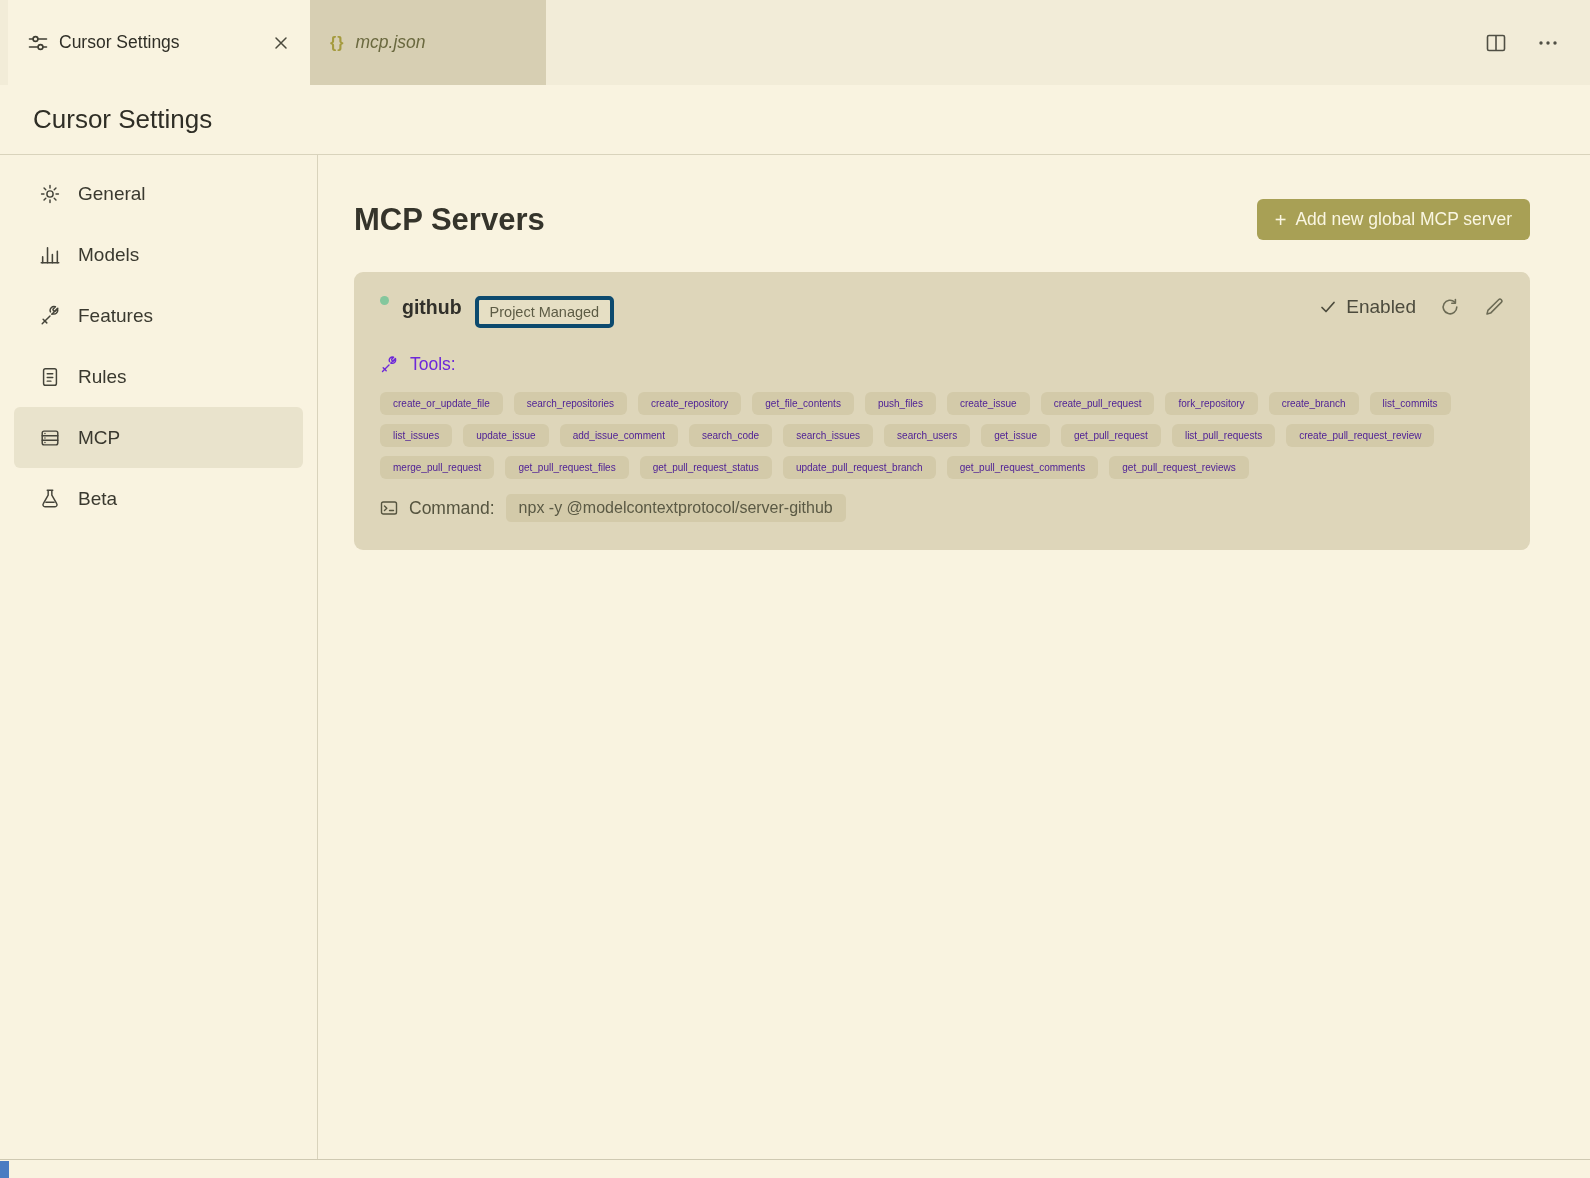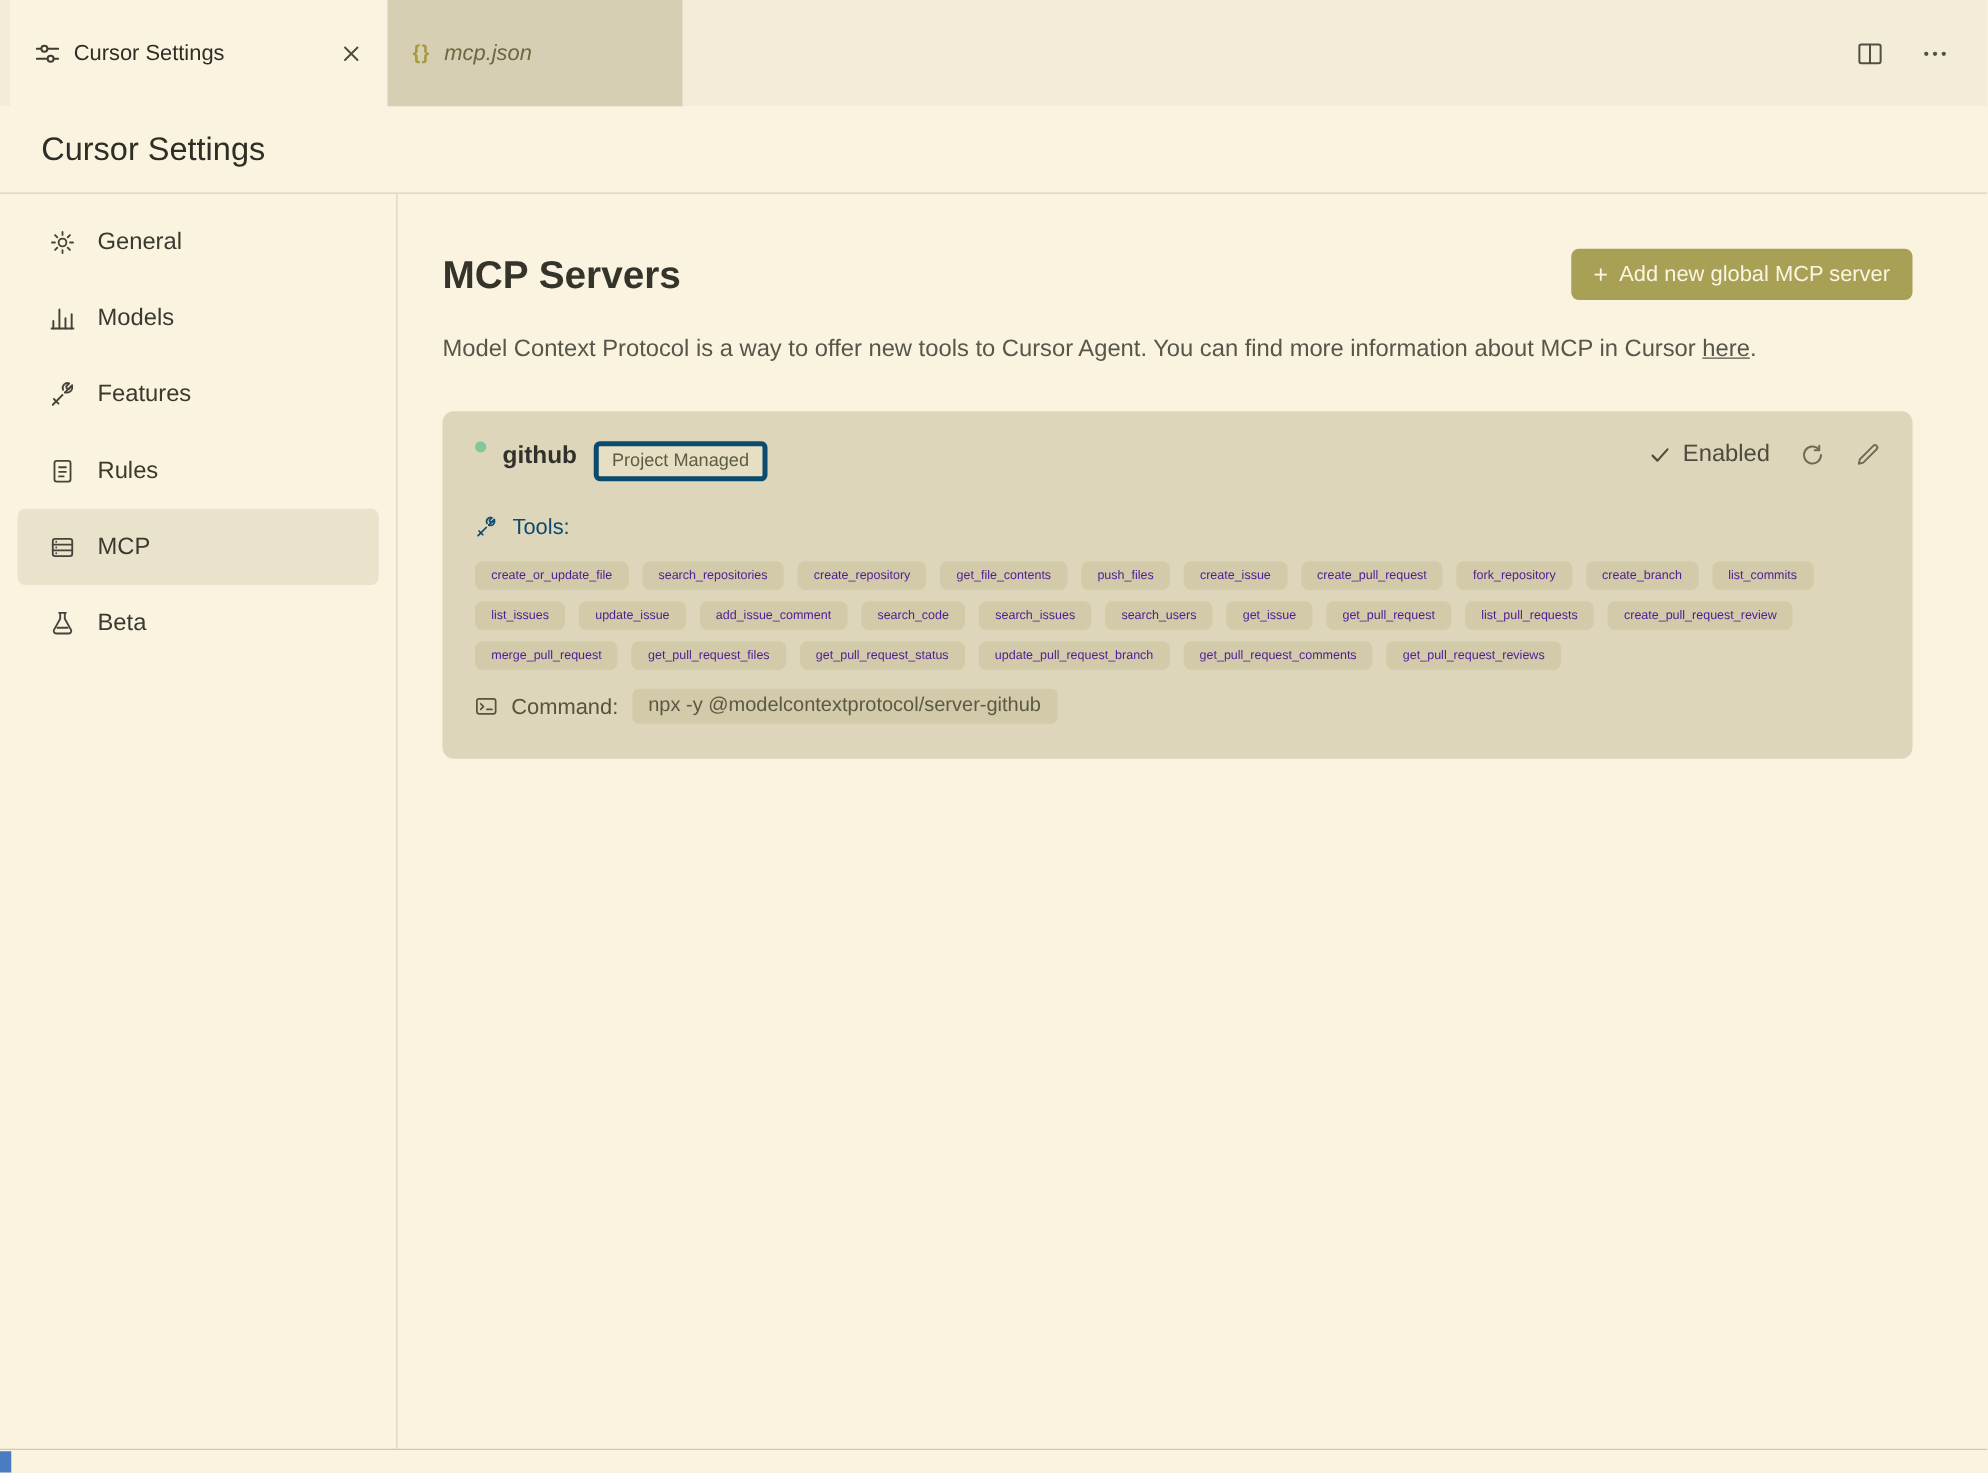--- a/index.html
+++ b/index.html
@@ -50,21 +50,21 @@
   .card-header { display:flex; align-items:flex-start; }
   .dot { width:9px; height:9px; border-radius:50%; background:#84c79d; margin-right:13px; flex:0 0 auto; }
   .server-name { font-size:19.5px; font-weight:600; color:#31302a; margin-right:13px; }
   .badge { background:#e6dfc4; border:4px solid #0c4a6e; color:#5d5c45; font-size:14.5px;
     padding:4px 11px; border-radius:5px; }
   .header-right { margin-left:auto; display:flex; align-items:center; gap:24px; color:#4c4b3d; }
   .enabled { display:flex; align-items:center; gap:9px; font-size:19px; cursor:pointer; }
   .icon-18 { width:18px; height:18px; }
   .icon-20 { width:20px; height:20px; color:#6c6b55; cursor:pointer; }
 
-  .tools-label-row { margin-top:26px; display:flex; align-items:center; gap:12px; color:#0c4a6e; font-size:17.5px; }
+  .tools-label-row { margin-top:26px; display:flex; align-items:center; gap:12px; color:#6d28d9; font-size:17.5px; }
   .tags { margin-top:17px; display:flex; flex-wrap:wrap; gap:9px 11px; max-width:1110px; }
   .tag { background:#d3caa9; border-radius:6px; padding:6px 13px; font-size:10px; color:#4c1d95; cursor:default; }
 
   .res-row { margin-top:18px; display:flex; align-items:center; gap:11px; color:#73725e; font-size:17.5px; }
   .cmd-row { margin-top:15px; display:flex; align-items:center; gap:11px; color:#55543f; font-size:17.5px; }
   .cmd-chip { background:#d3caa9; border-radius:5px; padding:5px 13px; font-size:16px; color:#5a5944; }
 
   
   .statusbar { height:19px; border-top:1px solid #cfc9b2; position:relative; background:#f9f3e0; }
   .status-blue { position:absolute; left:0; top:1px; width:9px; height:18px; background:#4a7cc2; }
@@ -176,23 +176,20 @@
 
   <div class="content">
     <div class="content-header">
       <div class="h1">MCP Servers</div>
       <button class="add-btn">
         <span class="plus">+</span>
         <span>Add new global MCP server</span>
       </button>
     </div>
 
-    <div class="desc">
-      <span>Model Context Protocol is a way to offer new tools to Cursor Agent. You can find more information about MCP in Cursor </span><a>here</a><span>.</span>
-    </div>
 
     <div class="card">
       <div class="card-header">
         <span class="dot"></span>
         <span class="server-name">github</span>
         <span class="badge">Project Managed</span>
         <div class="header-right">
           <span class="enabled">
             <span class="icon-18">
               <svg viewBox="0 0 18 18" fill="none" stroke="currentColor" stroke-width="1.7" stroke-linecap="round" stroke-linejoin="round">

